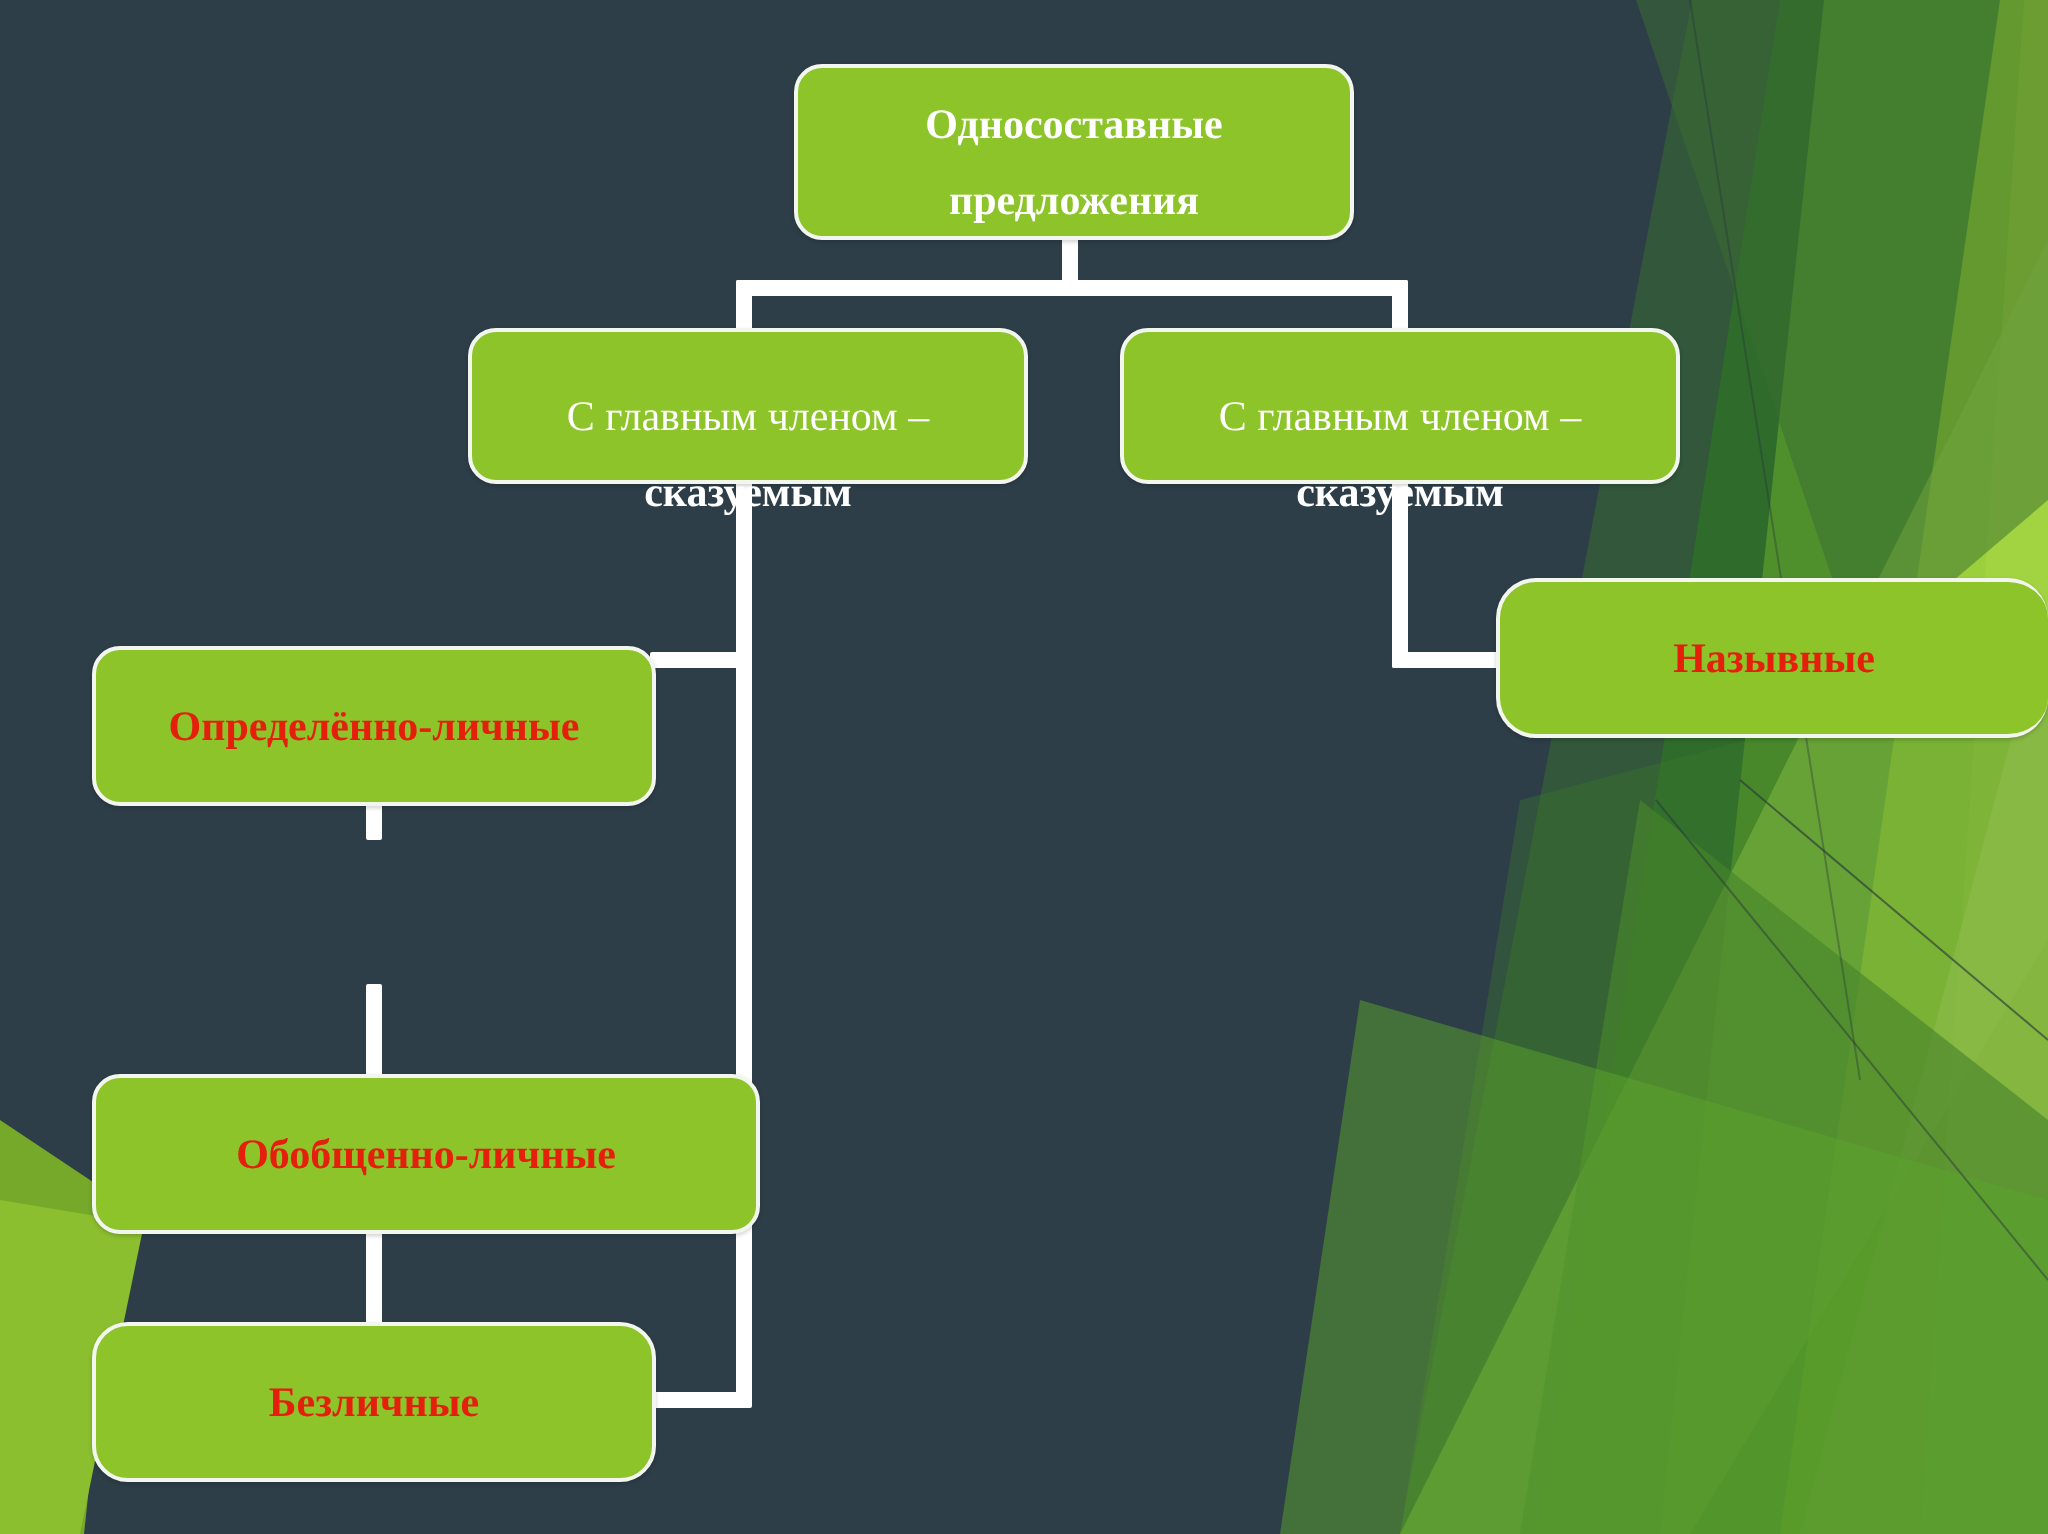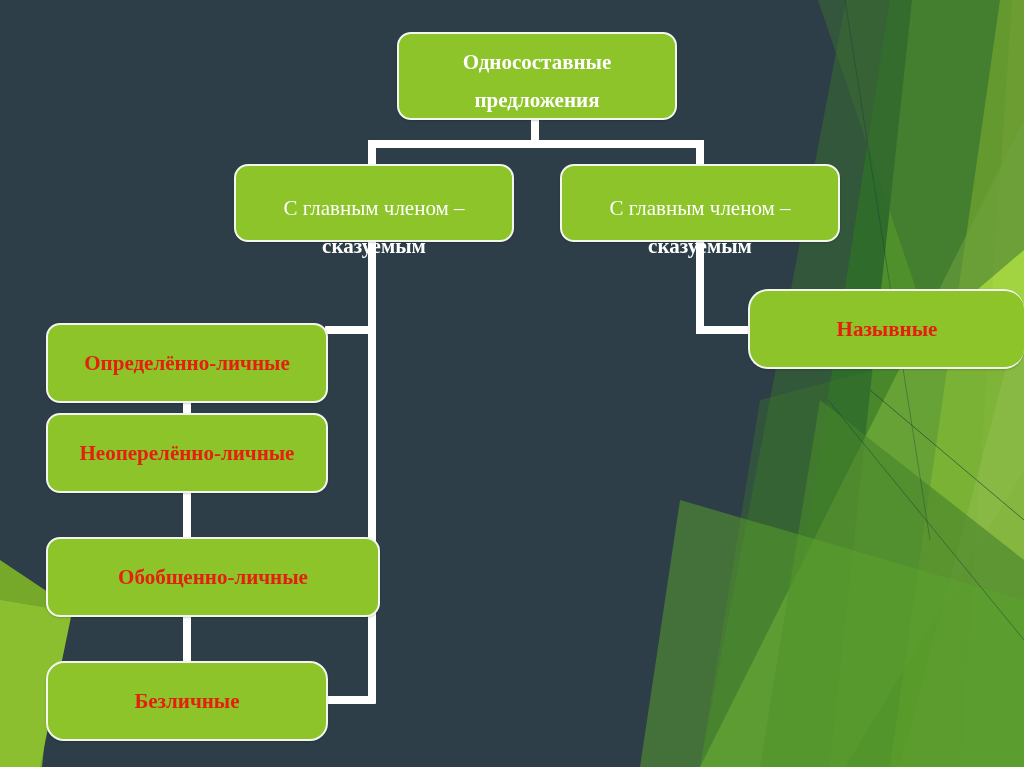--- a/index.html
+++ b/index.html
@@ -134,23 +134,20 @@
     <span class="txt">
       <span class="l1">С главным членом –</span>
       <span class="l2">сказуемым</span>
     </span>
   </div>
 
   <div class="node red-text" style="left:46px; top:289px; width:282px; height:80px;margin-top:34px;">
     <span class="txt">Определённо-личные</span>
   </div>
 
-  <div class="node red-text" style="left:46px; top:413px; width:282px; height:80px;">
-    <span class="txt">Неоперелённо-личные</span>
-  </div>
 
   <div class="node red-text" style="left:46px; top:537px; width:334px; height:80px;">
     <span class="txt">Обобщенно-личные</span>
   </div>
 
   <div class="node red-text" style="left:46px; top:661px; width:282px; height:80px;border-radius:18px;">
     <span class="txt">Безличные</span>
   </div>
 
   <div class="node red-text" style="left:748px; top:289px; width:276px; height:80px; border-right:none; border-top-right-radius:0; border-bottom-right-radius:0;border-radius:20px;">

